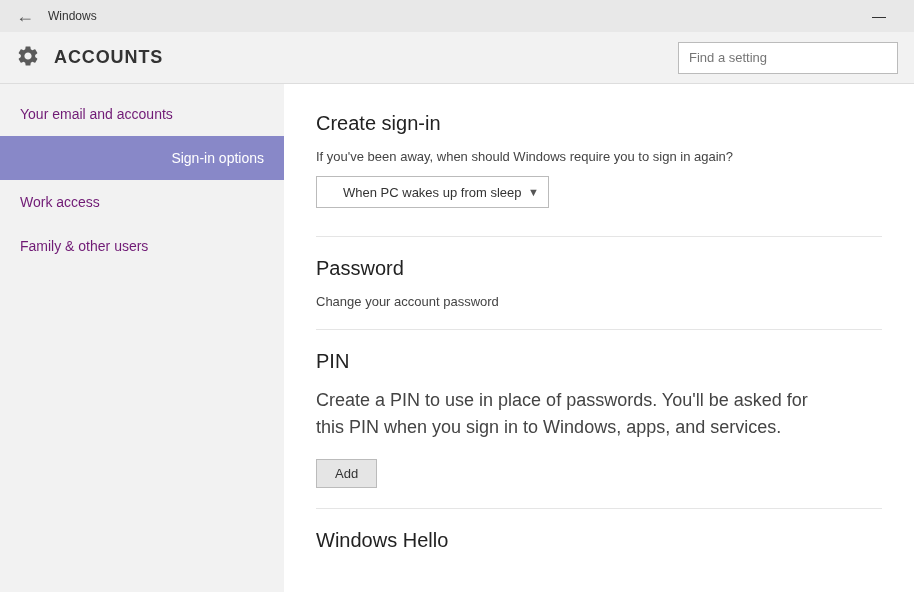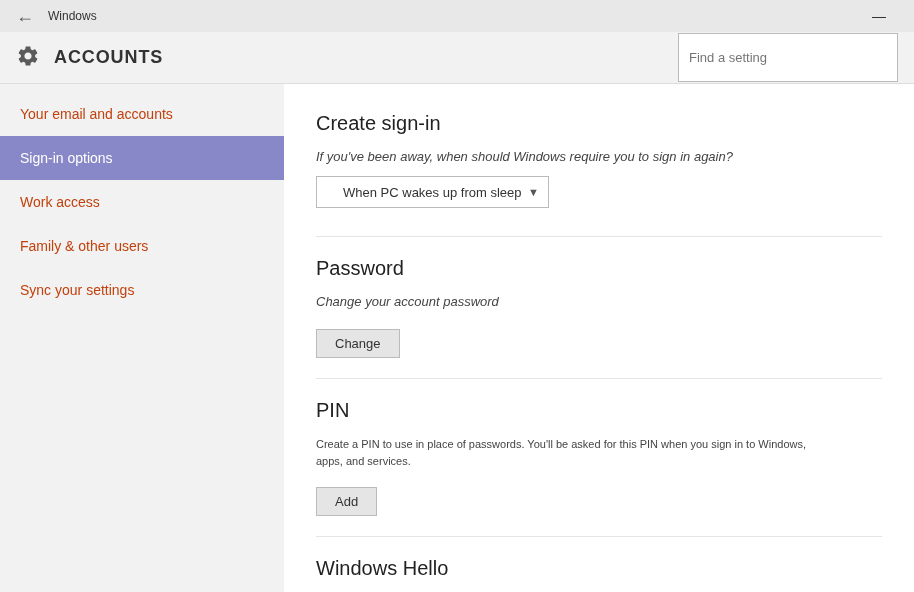--- a/index.html
+++ b/index.html
@@ -63,21 +63,21 @@
     .header-title {
       font-size: 18px;
       font-weight: 600;
       color: #333;
       letter-spacing: 0.05em;
       text-transform: uppercase;
     }
     .header-search {
       margin-left: auto;
       width: 220px;
-      height: 49px;
+      height: 32px;
       border: 1px solid #bbb;
       background: #fff;
       padding: 0 10px;
       font-size: 13px;
       color: #888;
       outline: none;
     }
 
     
     .main-layout {
@@ -90,48 +90,48 @@
     .sidebar {
       width: 284px;
       background: #f2f2f2;
       flex-shrink: 0;
       padding-top: 8px;
       overflow-y: auto;
     }
     .nav-item {
       padding: 14px 20px;
       font-size: 14px;
-      color: #c2410c;
+      color: #701a75;
       cursor: pointer;
       display: block;
     }
     .nav-item.active {
       background: #8888c8;
       color: #fff;
+      text-align: right;
     }
 
     
     .content {
       flex: 1;
       background: #fff;
       padding: 28px 32px;
       overflow-y: auto;
     }
 
     .section-title {
       font-size: 20px;
       font-weight: 300;
       color: #222;
       margin-bottom: 14px;
     }
     .section-description {
       font-size: 13px;
       color: #444;
       margin-bottom: 12px;
-      font-style: italic;
     }
     .dropdown-wrapper {
       margin-bottom: 28px;
     }
     .dropdown-select {
       height: 32px;
       min-width: 220px;
       border: 1px solid #bbb;
       background: #fff;
       font-size: 13px;
@@ -167,21 +167,21 @@
       background: #e5e5e5;
       border: 1px solid #bbb;
       padding: 6px 18px;
       font-size: 13px;
       color: #333;
       cursor: pointer;
       margin-top: 8px;
     }
 
     .pin-description {
-      font-size: 11px;
+      font-size: 18px;
       color: #444;
       margin-bottom: 10px;
       max-width: 500px;
       line-height: 1.5;
     }
 
     
     .back-btn {
       background: transparent;
       border: none;
@@ -220,21 +220,20 @@
   <input class="header-search" type="text" placeholder="Find a setting" style="">
 </div>
 
 <div class="main-layout">
 
   <nav class="sidebar">
     <a class="nav-item">Your email and accounts</a>
     <a class="nav-item active">Sign-in options</a>
     <a class="nav-item">Work access</a>
     <a class="nav-item">Family &amp; other users</a>
-    <a class="nav-item">Sync your settings</a>
   </nav>
 
   <div class="content">
 
     
     <h2 class="section-title">Create sign-in</h2>
     <p class="section-description">If you've been away, when should Windows require you to sign in again?</p>
     <div class="dropdown-wrapper">
       <div class="dropdown-container">
         <select class="dropdown-select">
@@ -248,21 +247,20 @@
         </select>
         <span class="dropdown-arrow">▼</span>
       </div>
     </div>
 
     <div class="divider"></div>
 
     
     <h2 class="section-title">Password</h2>
     <p class="section-description">Change your account password</p>
-    <button class="action-btn">Change</button>
 
     <div class="divider" style="margin-top:20px;"></div>
 
     
     <h2 class="section-title">PIN</h2>
     <p class="pin-description">Create a PIN to use in place of passwords. You'll be asked for this PIN when you sign in to Windows, apps, and services.</p>
     <button class="action-btn">Add</button>
 
     <div class="divider" style="margin-top:20px;"></div>
 

